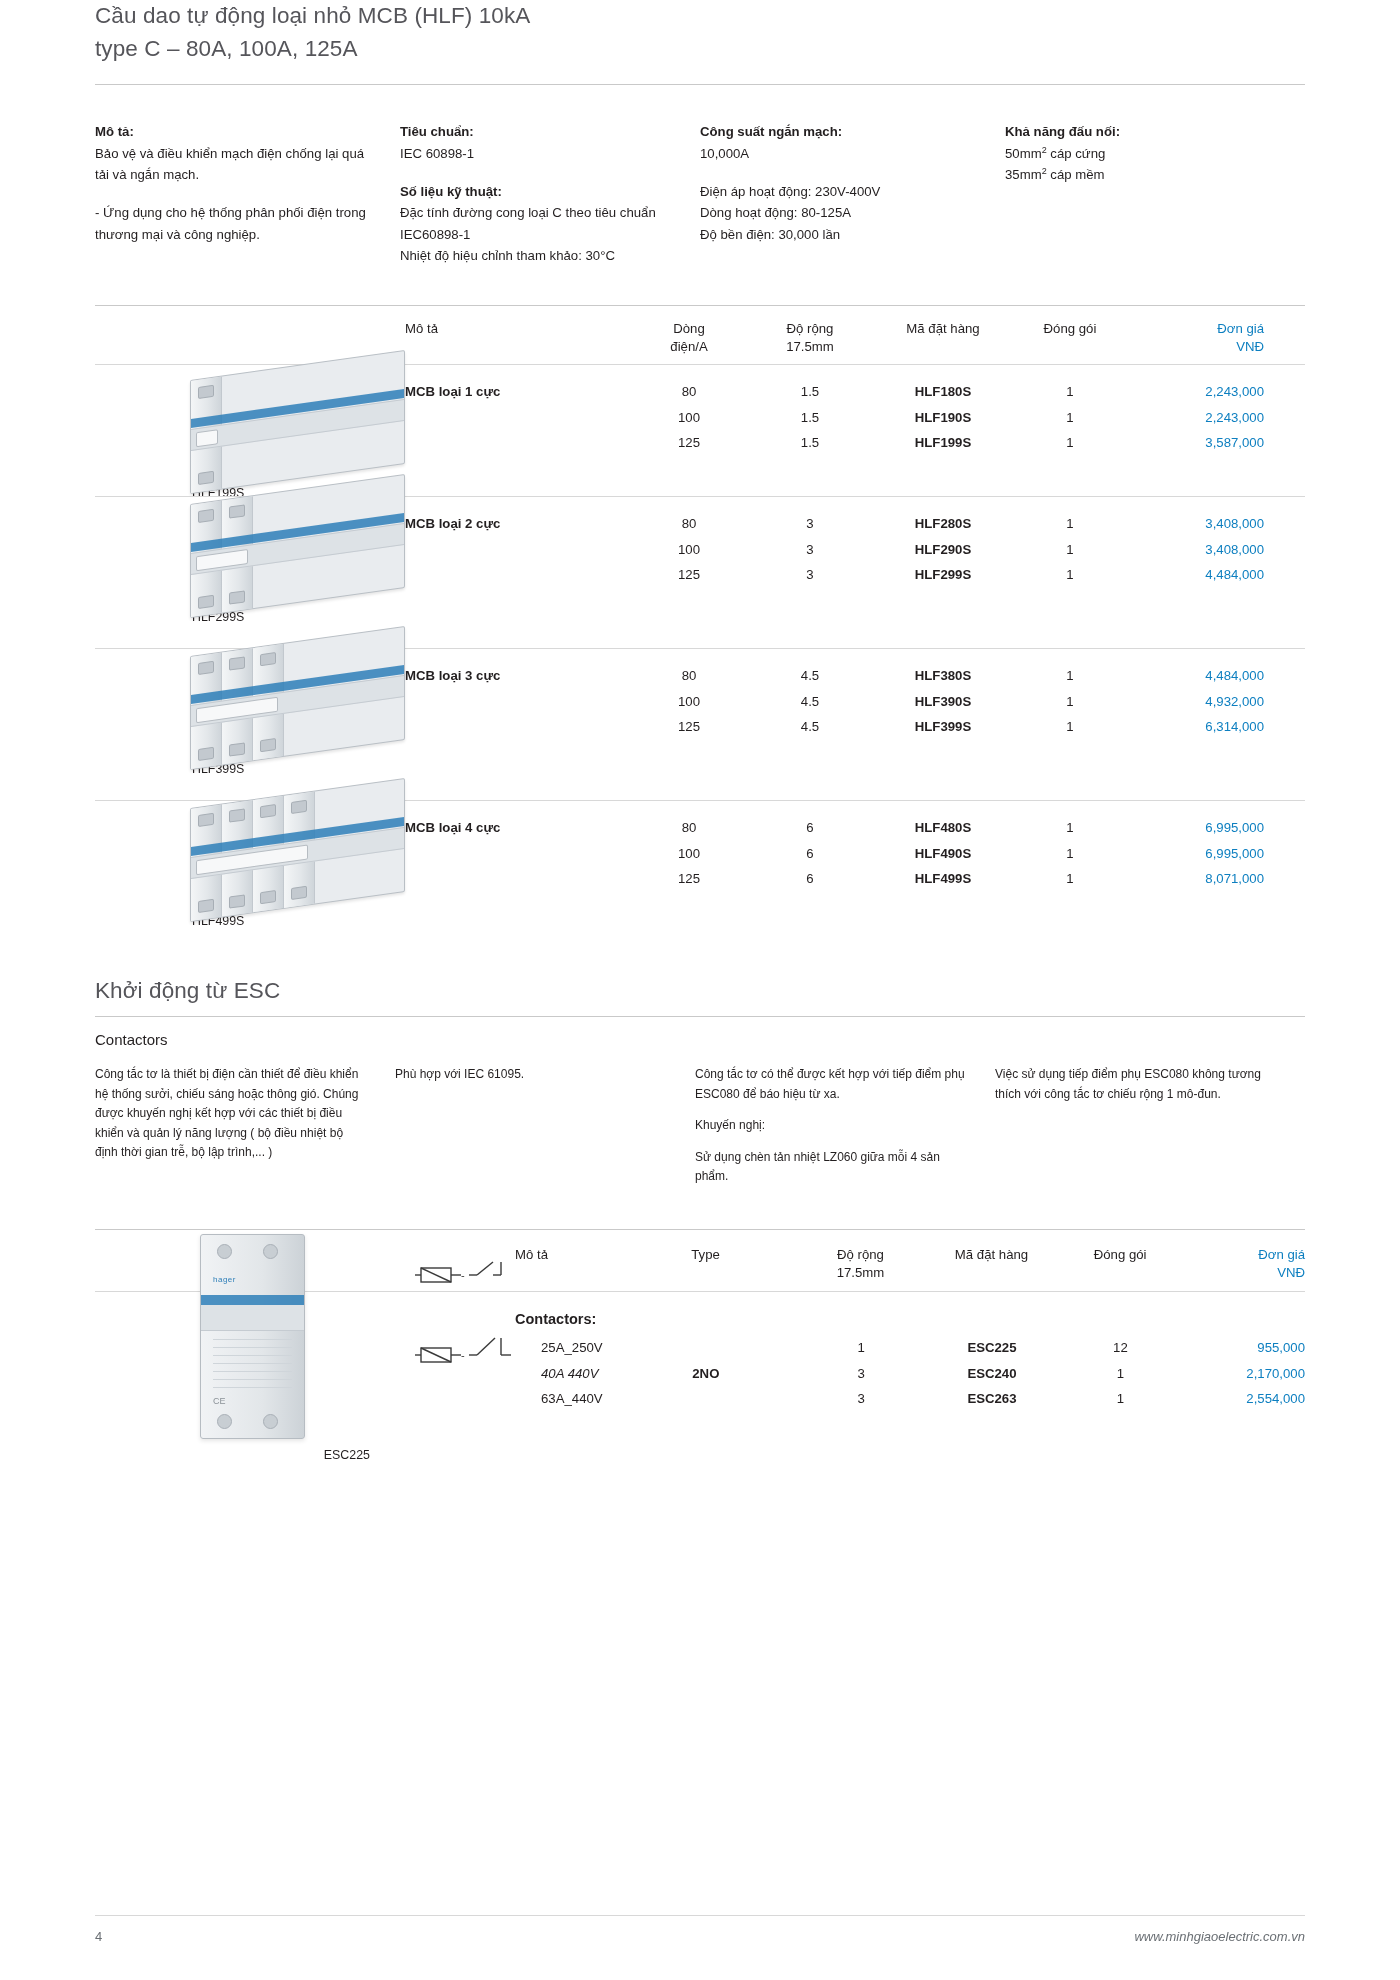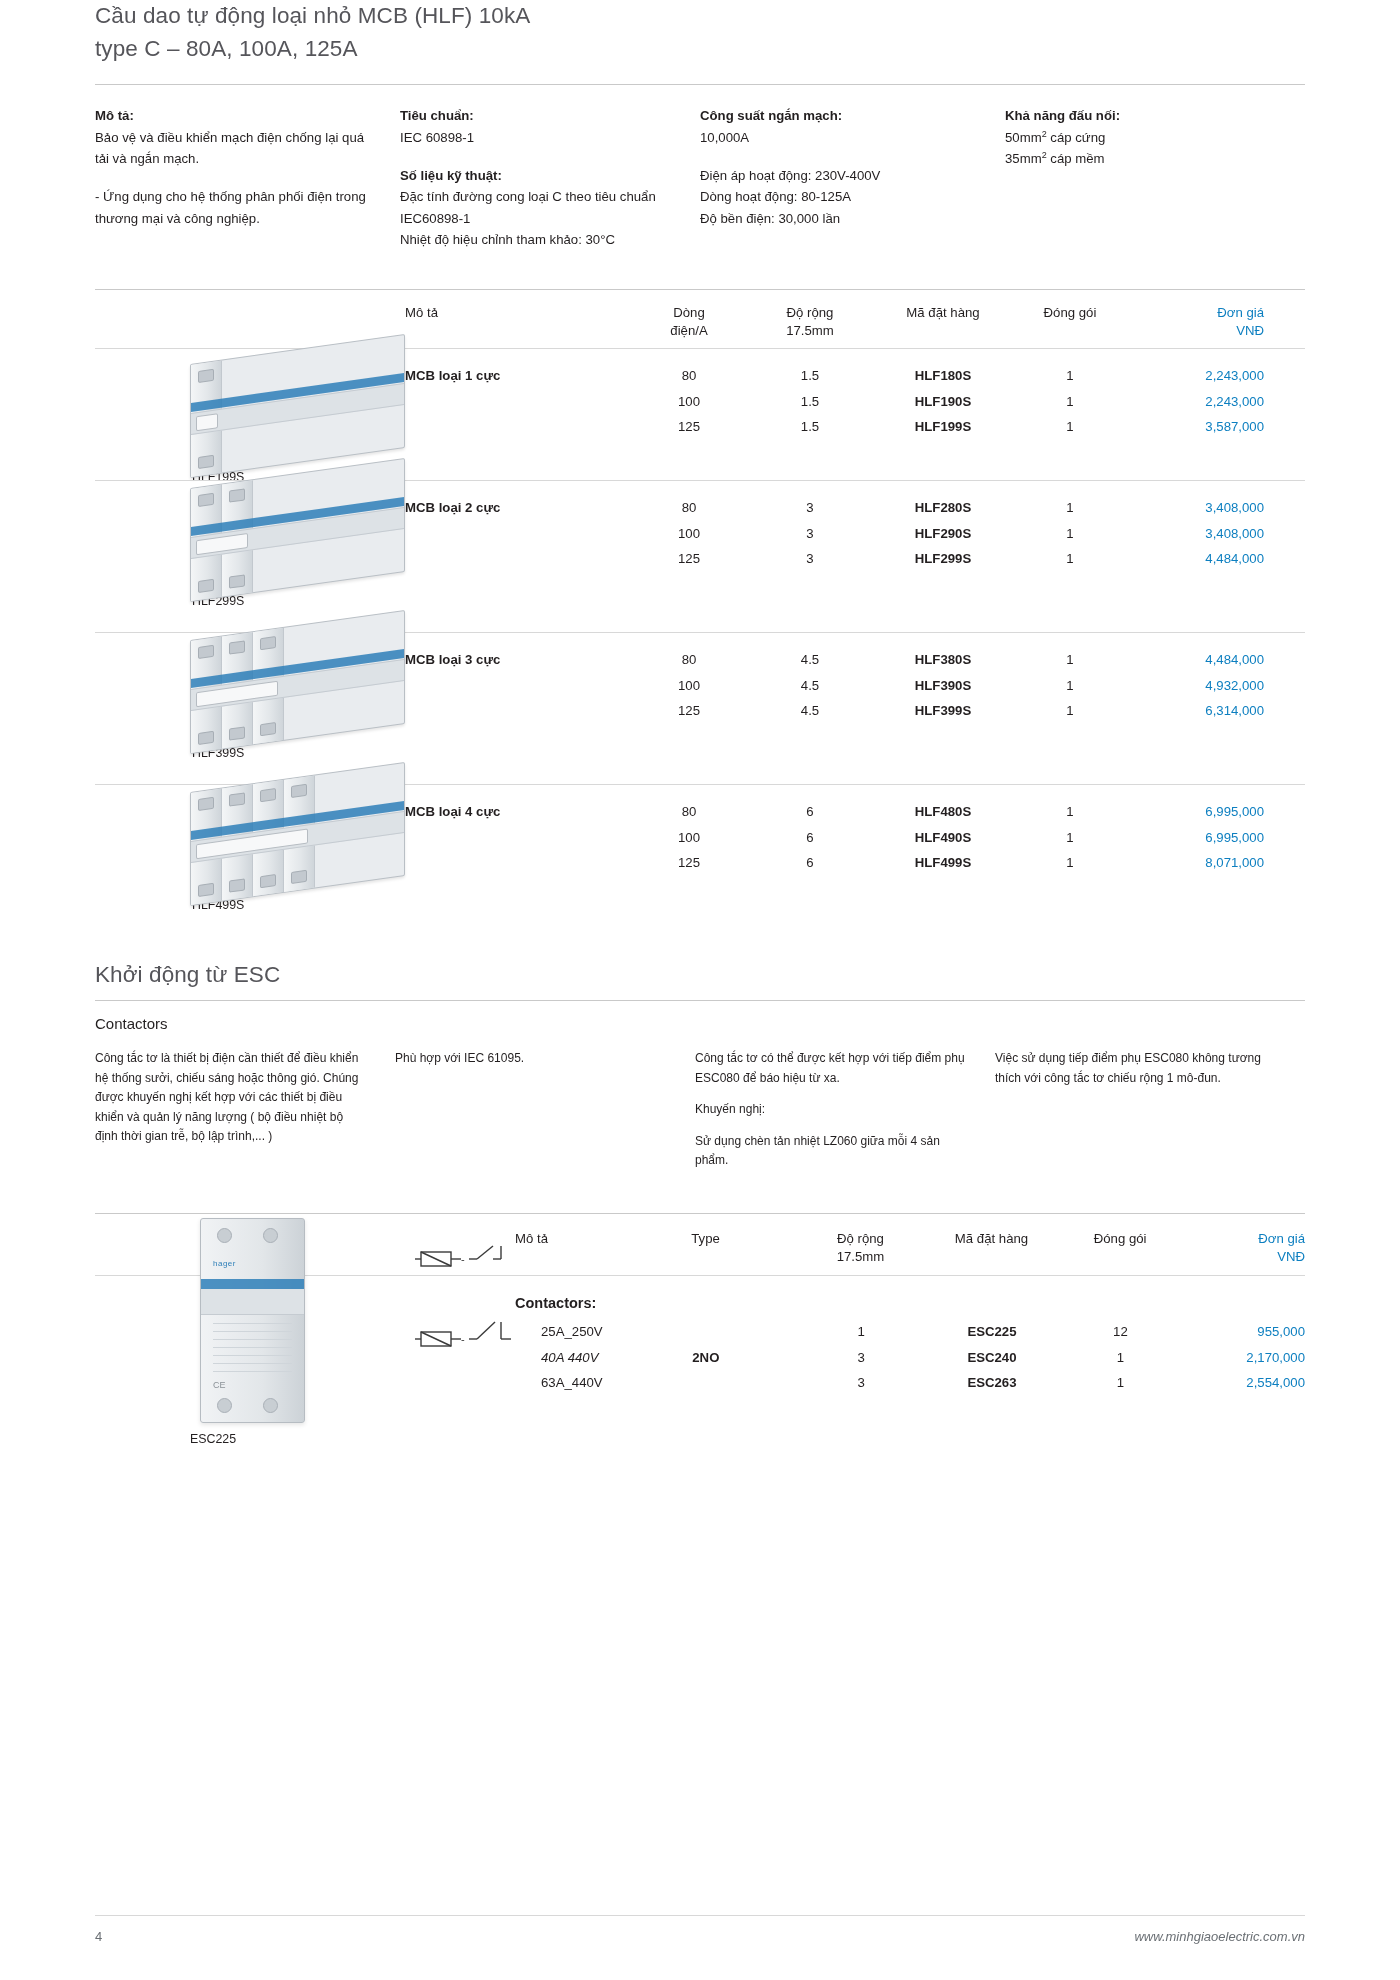--- a/index.html
+++ b/index.html
@@ -30,21 +30,21 @@
   .doc-title .l2 { display: block; }
 
   .rule {
     border-bottom: 1px solid #c9c9c9;
   }
   .mt-title-rule { margin-top: 19px; }
 
   
   .intro {
     display: flex;
-    margin-top: 20px;
+    margin-top: 36px;
     font-size: 13.2px;
     line-height: 1.62;
     color: #231f20;
   }
   .intro .col { padding-right: 24px; }
   .intro .c1 { width: 305px; }
   .intro .c2 { width: 300px; }
   .intro .c3 { width: 305px; }
   .intro .c4 { width: 290px; }
   .intro b, .intro .hd { font-weight: 700; display: block; }
@@ -209,20 +209,21 @@
   .grp2 .hdr { font-weight: 700; font-size: 14.5px; padding-bottom: 2px; }
   .grp2 .c-col-code { font-weight: 700; }
   .grp2 .c-col-price { color: #0d7fc0; }
   .grp2 .c-col-type { font-weight: 700; }
 
   
   .contactor {
     position: absolute;
     left: 95px;
     width: 180px;
+    text-align: right;
   }
   .ct-body {
     position: relative;
     width: 105px;
     height: 205px;
     margin-left: 10px;
     background: linear-gradient(to right, #f1f3f5 0%, #e2e6e9 60%, #ccd2d7 100%);
     border: 1px solid #b6bcc2;
     border-radius: 3px;
     box-shadow: 0 2px 4px rgba(0,0,0,0.10);

